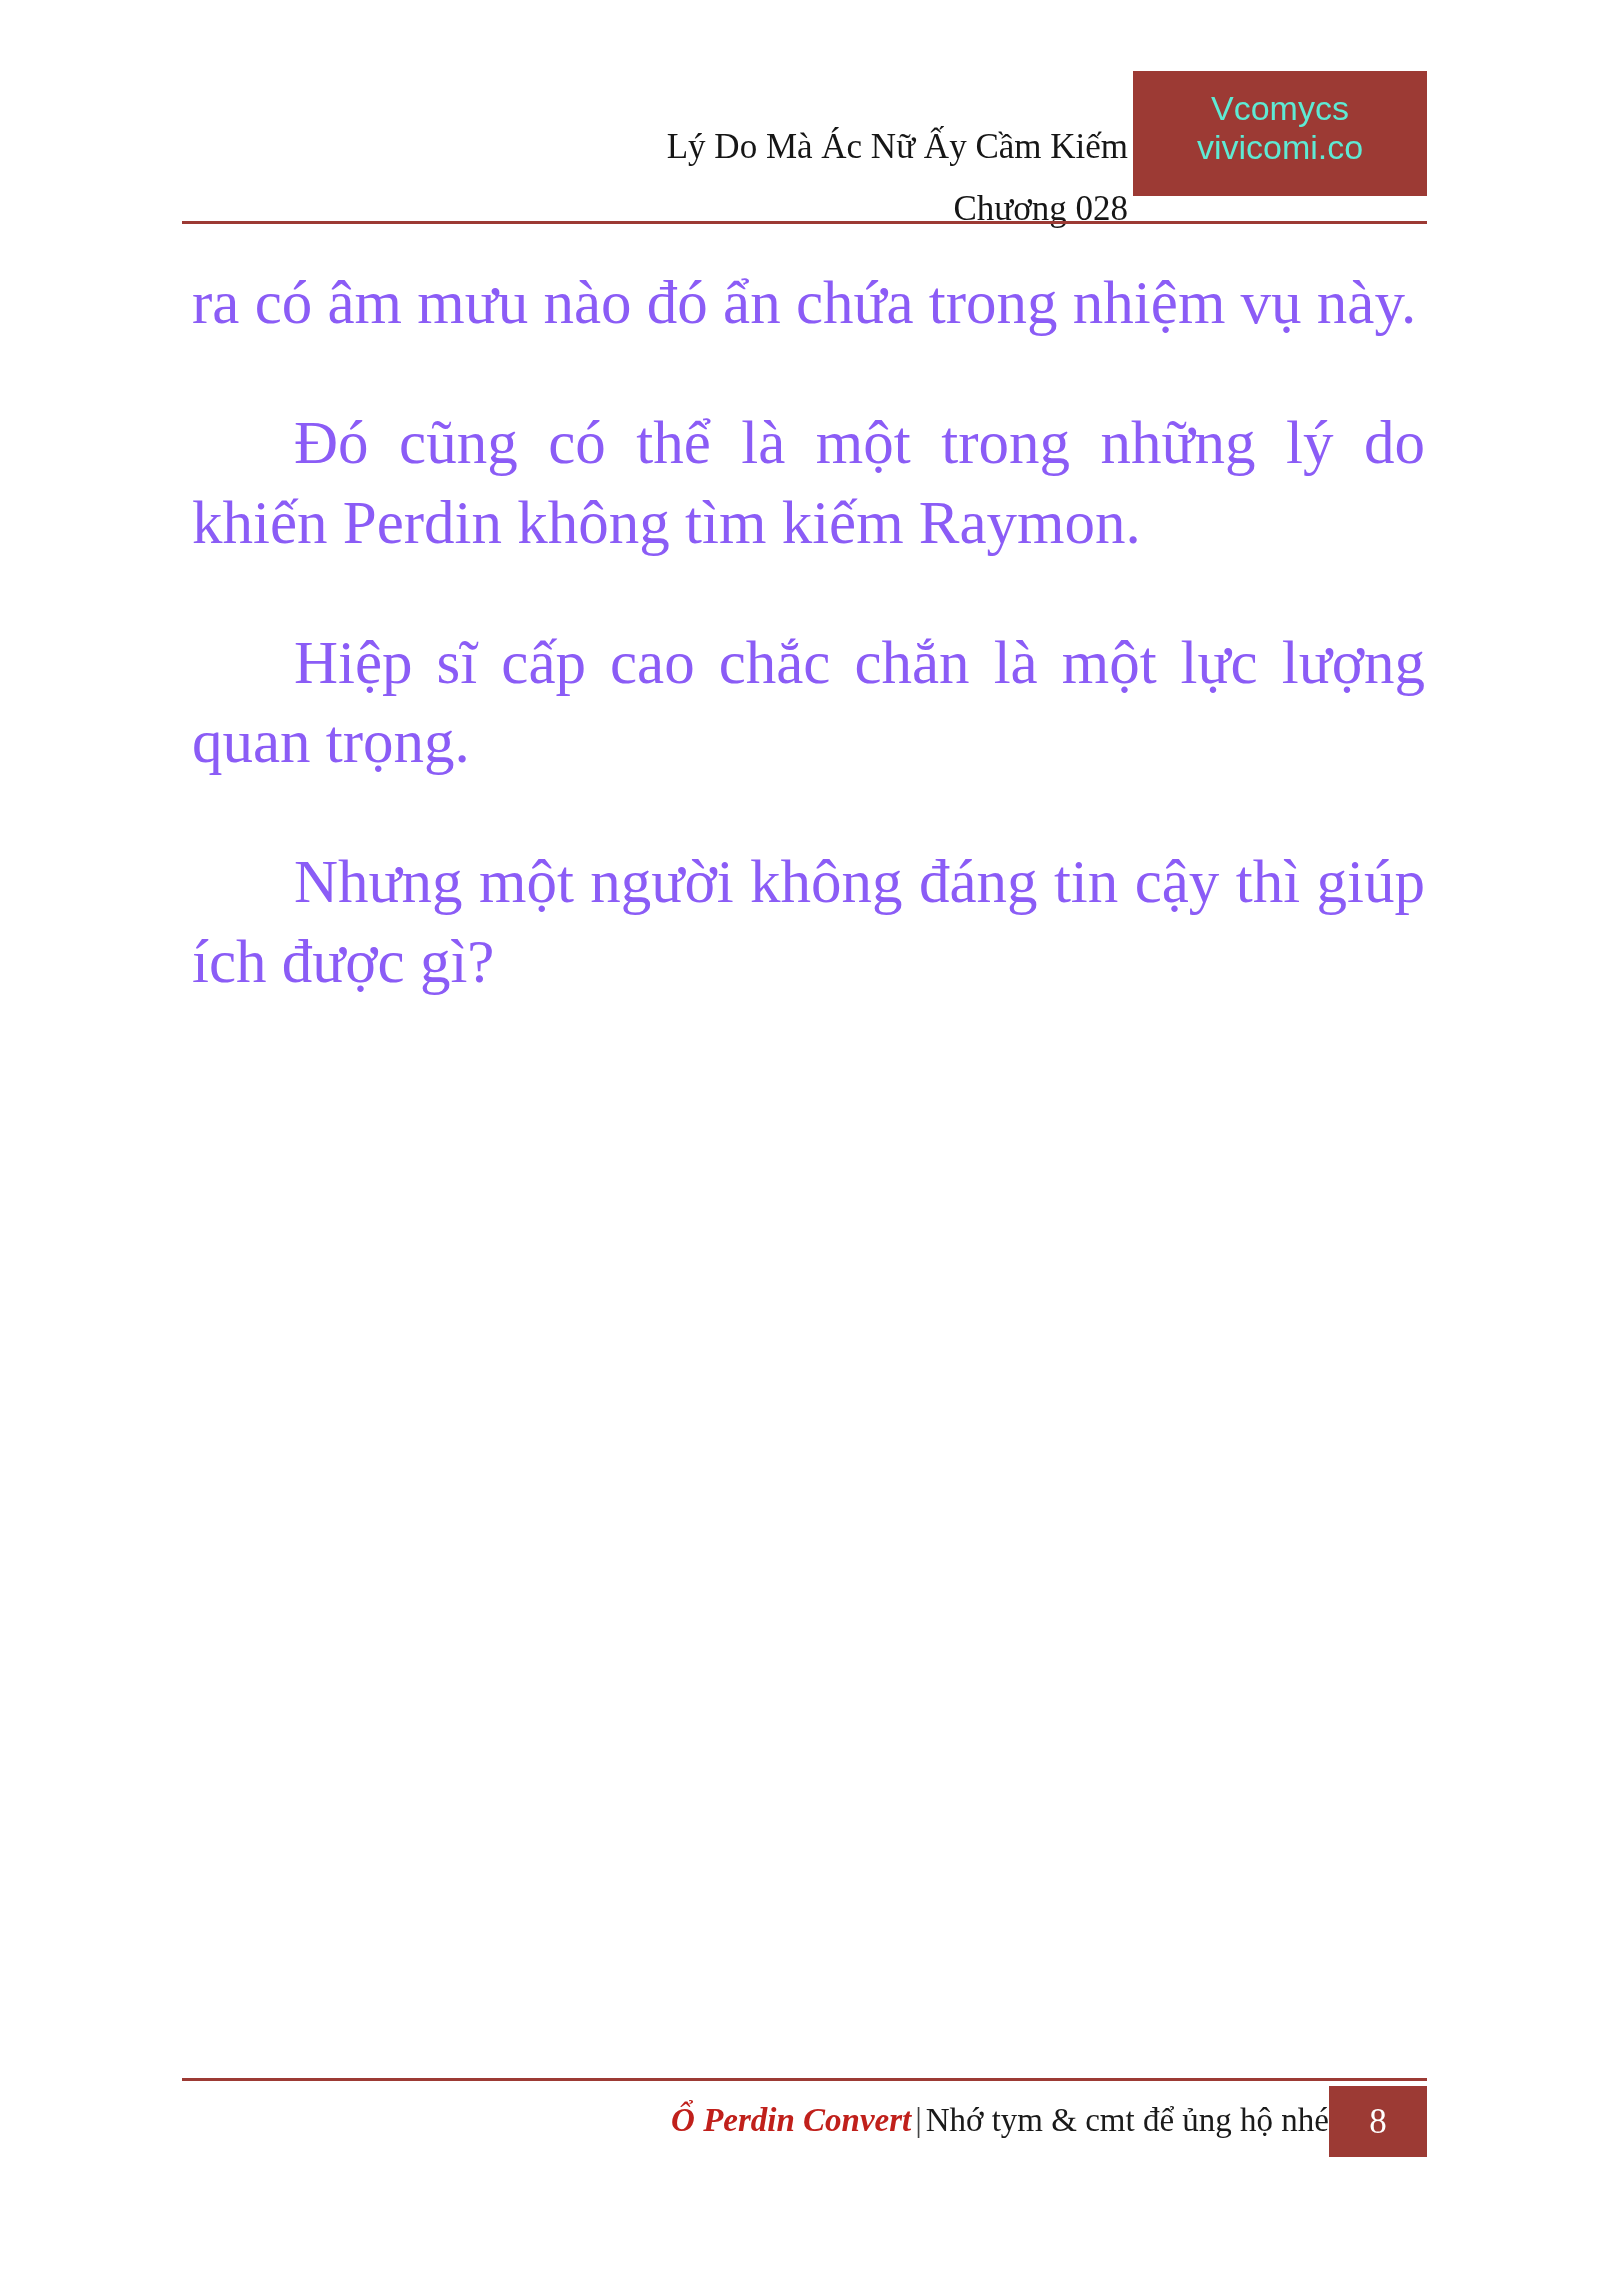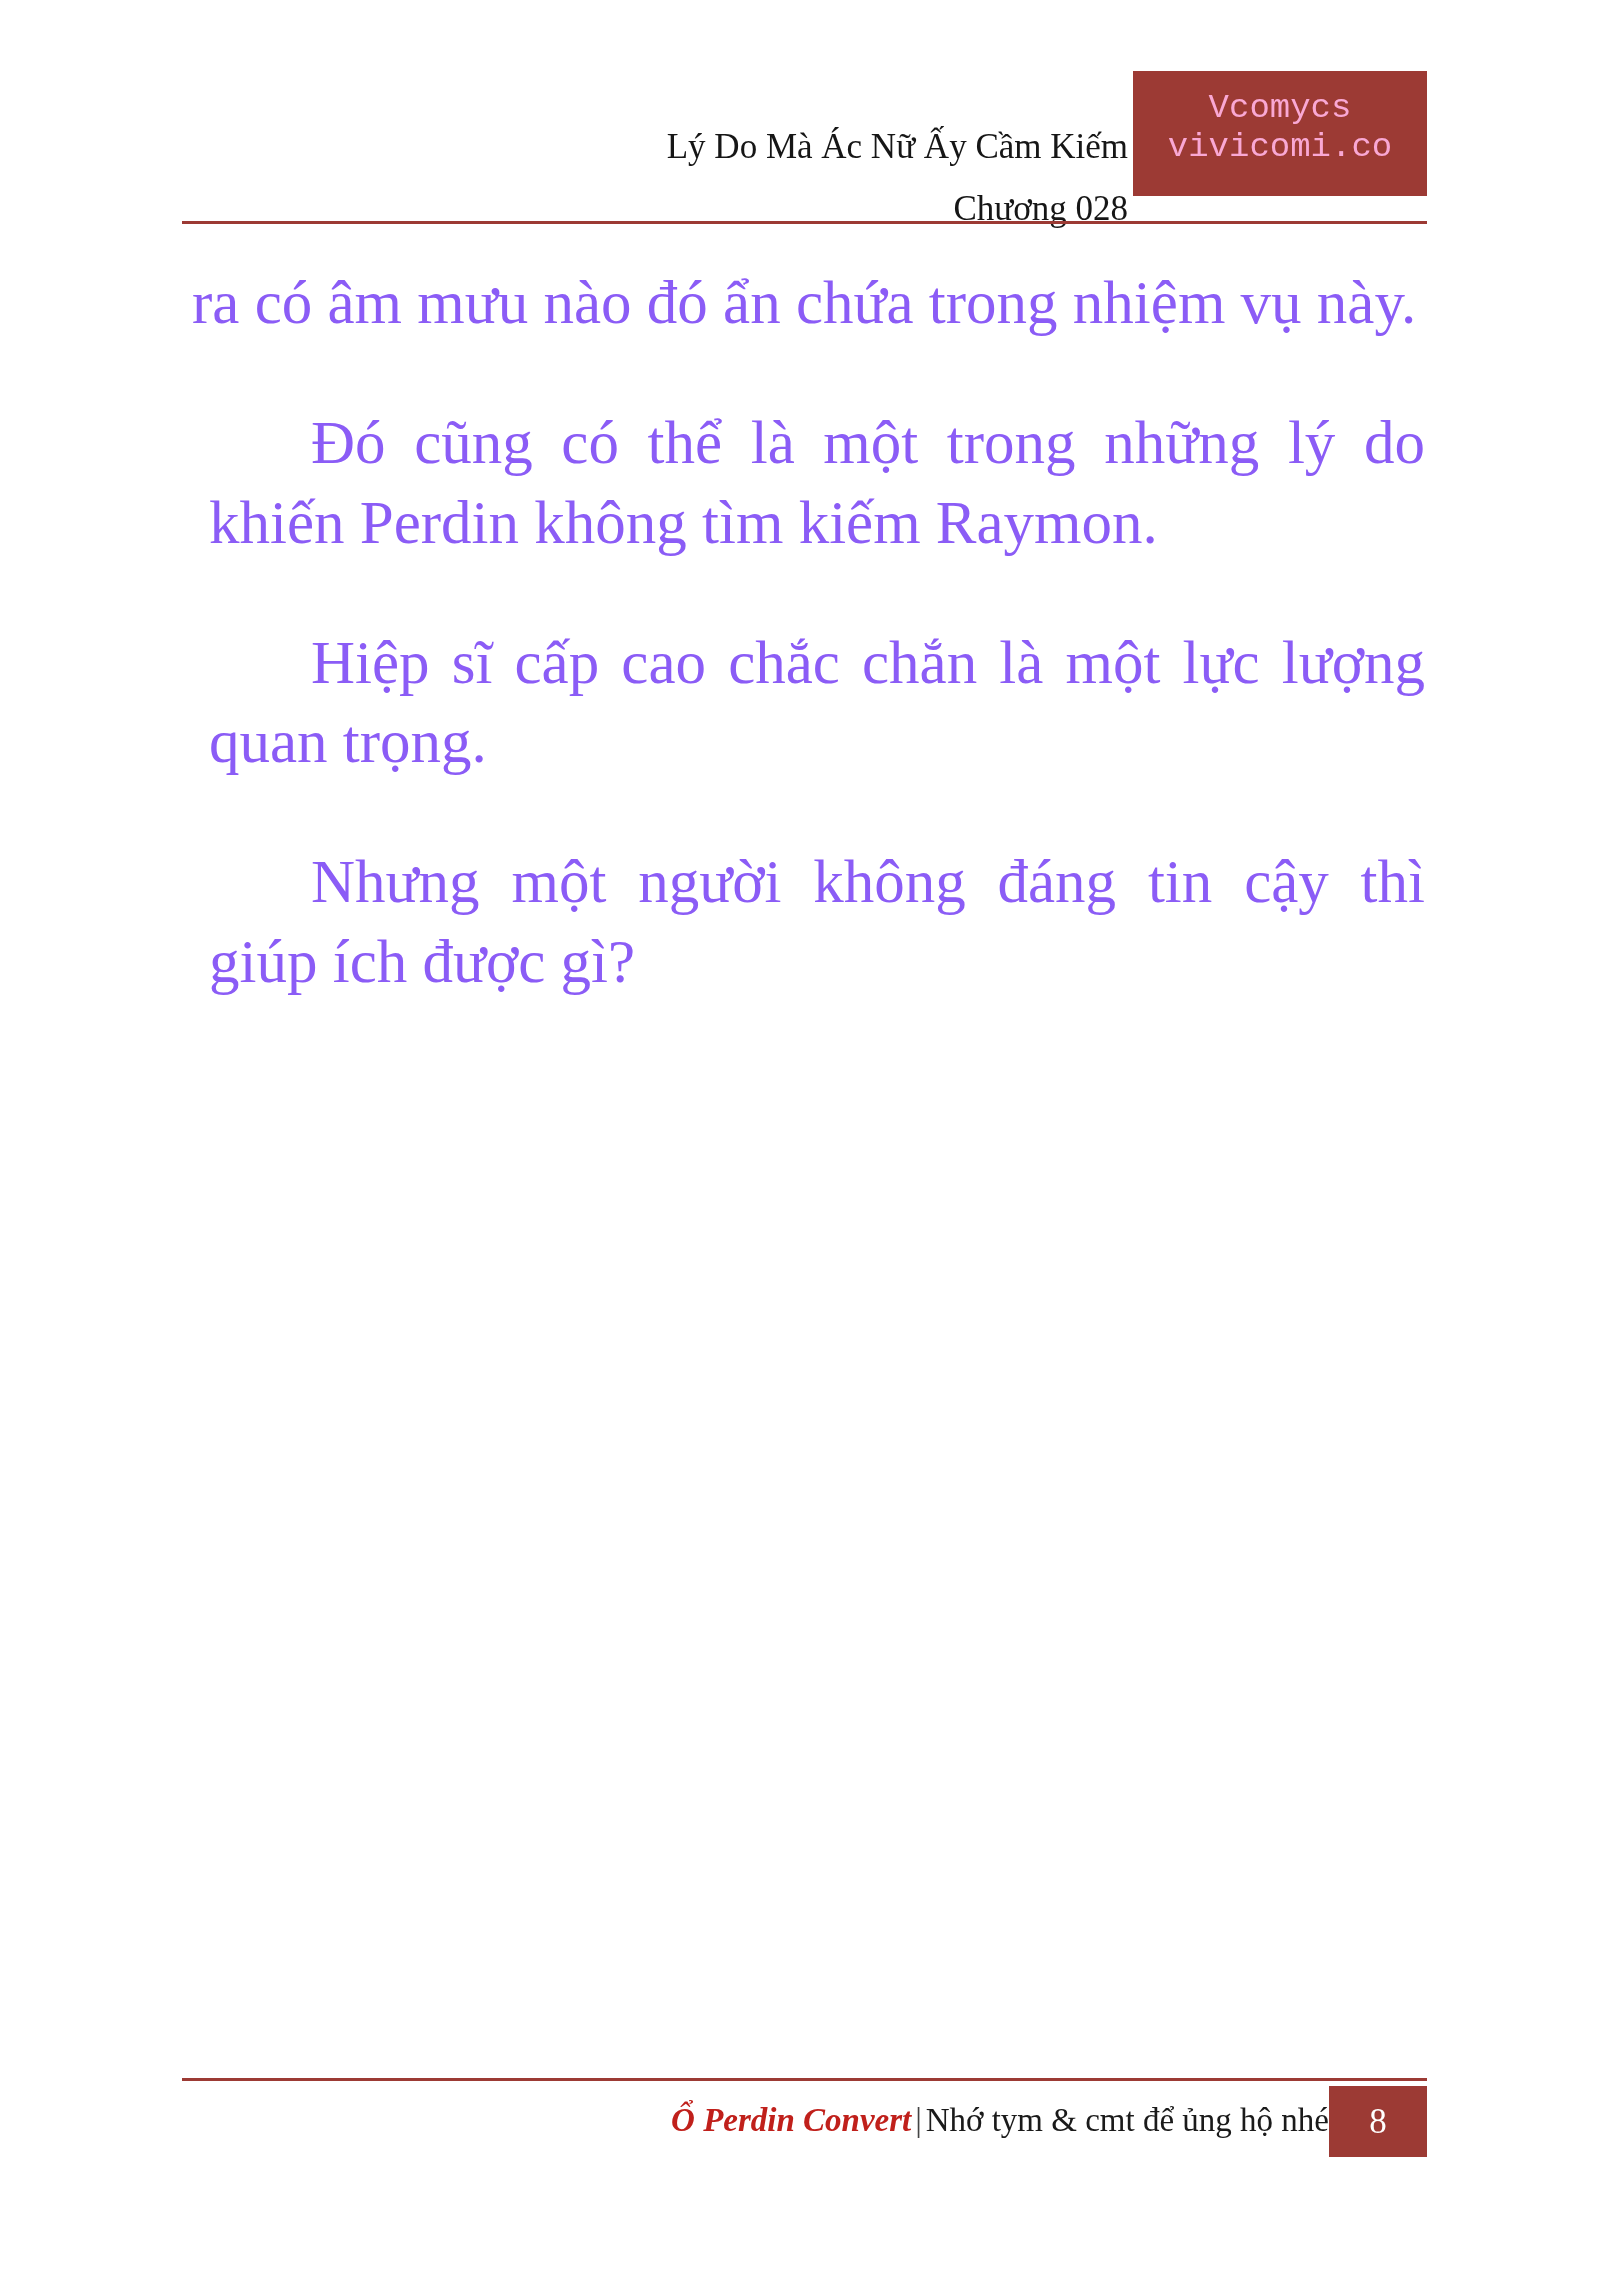--- a/index.html
+++ b/index.html
@@ -53,23 +53,23 @@
     white-space: nowrap;
     margin-top: 16px;
   }
   .header-badge {
     position: absolute;
     right: 0;
     top: -4.9px;
     width: 294px;
     height: 125px;
     background: #9c3a34;
-    color: #f9a8d4;
+    color: #5eead4;
     text-align: center;
-    font-family: Liberation Mono, monospace;
+    font-family: Liberation Sans, sans-serif;
   }
   .header-badge .badge-line1 {
     font-size: 34px;
     line-height: 1.15;
     padding-top: 17.6px;
   }
   .header-badge .badge-line2 {
     font-size: 34px;
     line-height: 1.15;
   }
@@ -96,21 +96,20 @@
     color: #8b5cf6;
     margin: 0 0 61px 0;
     text-align: justify;
     text-justify: inter-word;
   }
   .para.first {
     text-indent: 0;
   }
   .para.indent {
     text-indent: 102px;
-    margin-left: 17px;
   }
   .para:last-child {
     margin-bottom: 0;
   }
 
   
   .footer-rule {
     position: absolute;
     left: 182px;
     top: 2078px;

